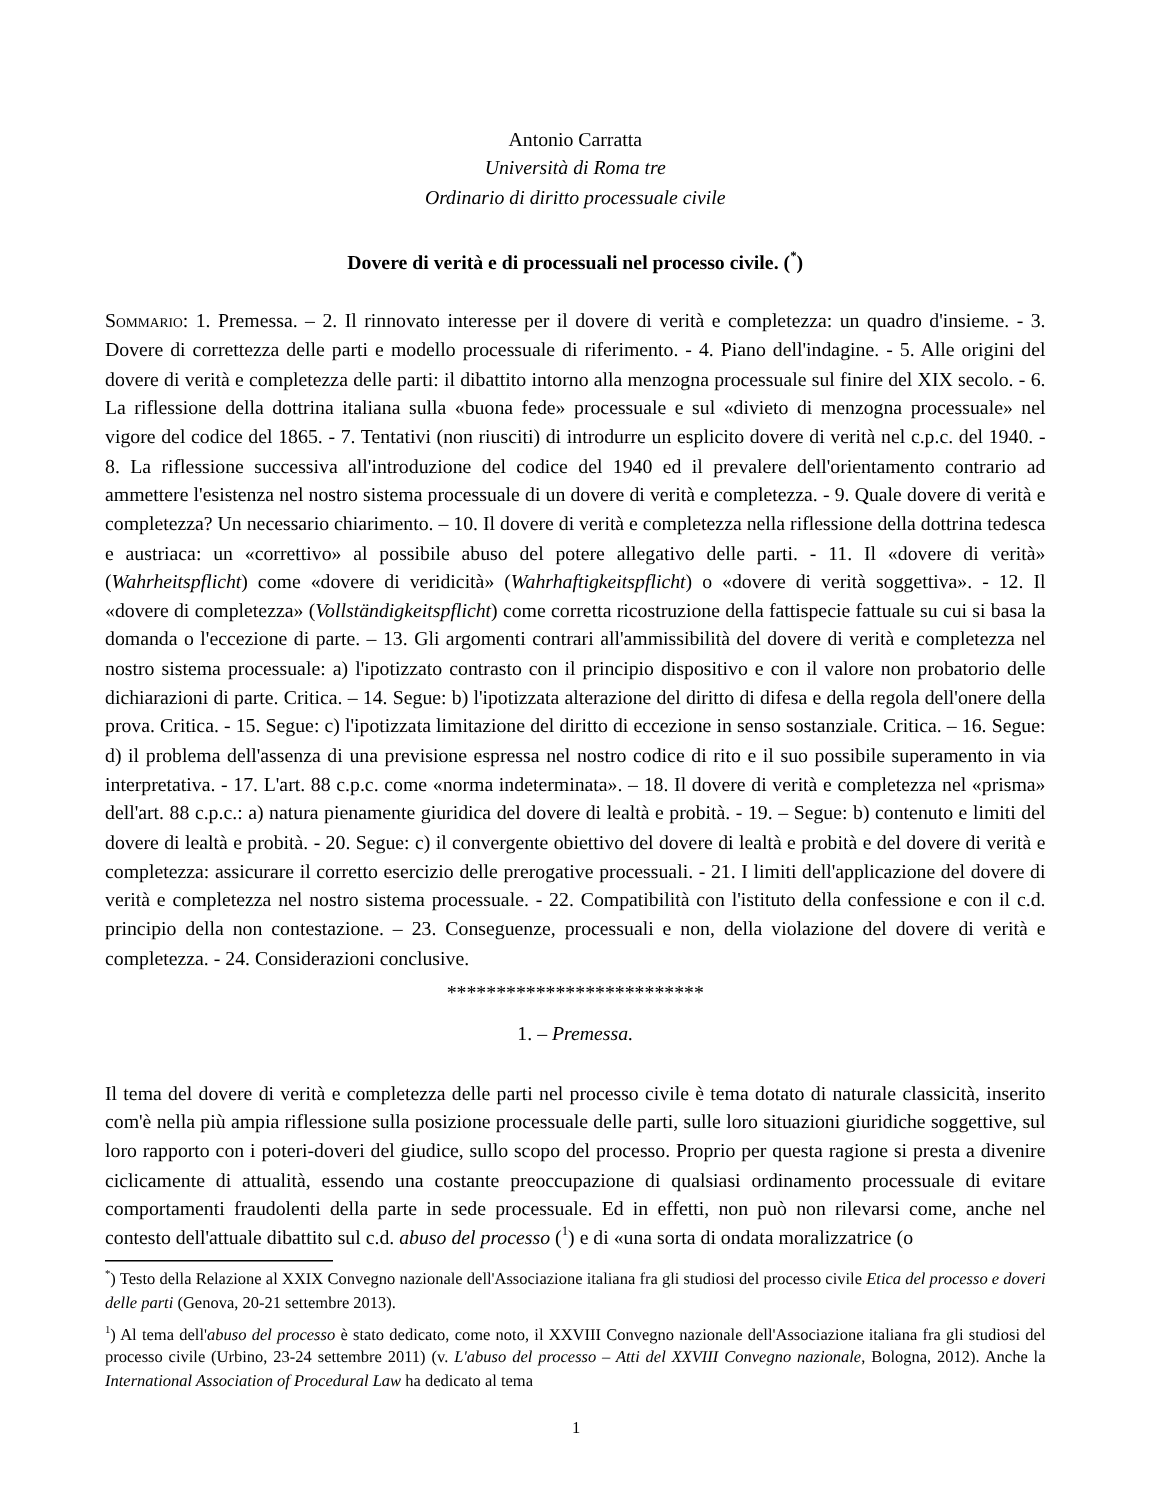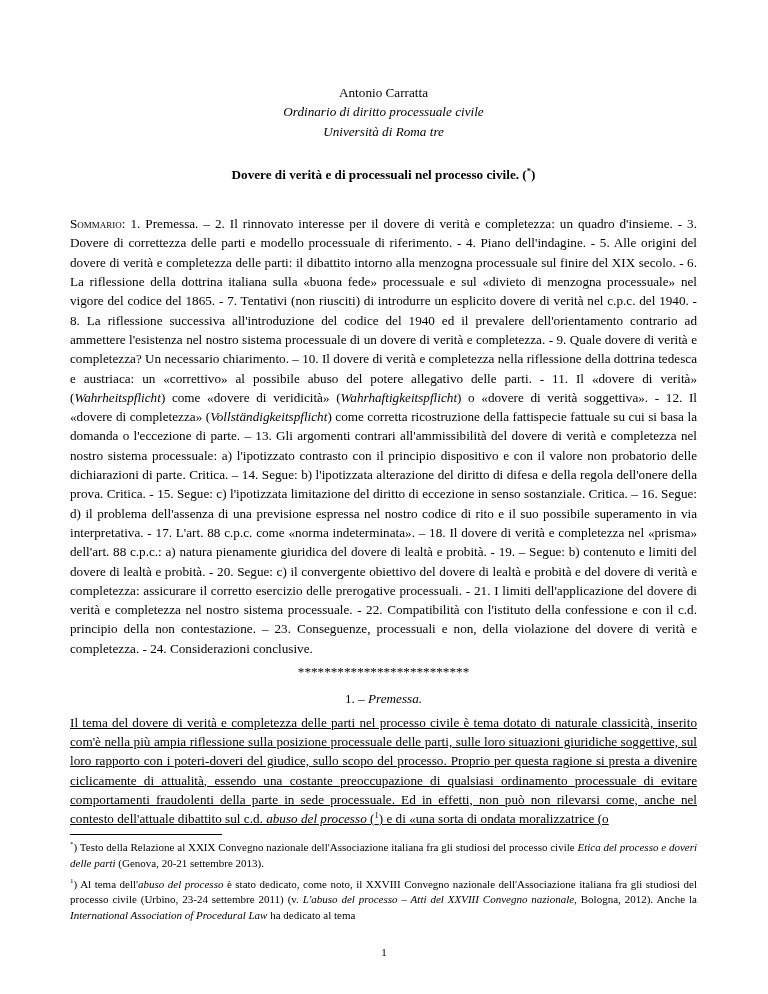--- a/index.html
+++ b/index.html
@@ -30,31 +30,30 @@
     line-height: 0;
   }
   .author-block { text-align: center; }
   .doc-title {
     text-align: center;
     font-weight: bold;
     margin-top: 24px;
   }
   .summary {
     text-align: justify;
-    margin-top: 30px;
+    margin-top: 20px;
   }
   .stars {
     text-align: center;
     margin-top: 4px;
   }
   .section-heading { margin-top: 8px; }
   .body-par {
     text-align: justify;
-    margin-top: 4px;
-    text-decoration: underline;
+    margin-top: 20px;
   }
   .fn-sep {
     width: 152px;
     height: 0;
     border-top: 1px solid #000000;
     margin-top: 6px;
     margin-bottom: 5px;
   }
   .footnote {
     font-size: 11px;
@@ -71,22 +70,22 @@
     font-size: 11px;
   }
 </style>
 </head>
 <body>
 
 <div class="page">
 
   <div class="author-block">
     <div>Antonio Carratta</div>
+    <div class="i">Università di Roma tre</div>
     <div class="i">Ordinario di diritto processuale civile</div>
-    <div class="i">Università di Roma tre</div>
   </div>
 
   <div class="doc-title"><span>Dovere di verità e di processuali nel processo civile. (</span><span class="sup">*</span><span>)</span></div>
 
   <p class="summary"><span class="sc">Sommario</span><span>: 1. Premessa. – 2. Il rinnovato interesse per il dovere di verità e completezza: un quadro d'insieme. - 3. Dovere di correttezza delle parti e modello processuale di riferimento. - 4. Piano dell'indagine. - 5. Alle origini del dovere di verità e completezza delle parti: il dibattito intorno alla menzogna processuale sul finire del XIX secolo. - 6. La riflessione della dottrina italiana sulla «buona fede» processuale e sul «divieto di menzogna processuale» nel vigore del codice del 1865. - 7. Tentativi (non riusciti) di introdurre un esplicito dovere di verità nel c.p.c. del 1940. - 8. La riflessione successiva all'introduzione del codice del 1940 ed il prevalere dell'orientamento contrario ad ammettere l'esistenza nel nostro sistema processuale di un dovere di verità e completezza.  - 9. Quale dovere di verità e completezza? Un necessario chiarimento. – 10. Il dovere di verità e completezza nella riflessione della dottrina tedesca e austriaca: un «correttivo» al possibile abuso del potere allegativo delle parti. - 11. Il «dovere di verità» (</span><span class="i">Wahrheitspflicht</span><span>) come «dovere di veridicità» (</span><span class="i">Wahrhaftigkeitspflicht</span><span>) o «dovere di verità soggettiva». - 12. Il «dovere di completezza» (</span><span class="i">Vollständigkeitspflicht</span><span>) come corretta ricostruzione della fattispecie fattuale su cui si basa la domanda o l'eccezione di parte. – 13. Gli argomenti contrari all'ammissibilità del dovere di verità e completezza nel nostro sistema processuale: a) l'ipotizzato contrasto con il principio dispositivo e con il valore non probatorio delle dichiarazioni di parte. Critica. – 14. Segue: b) l'ipotizzata alterazione del diritto di difesa e della regola dell'onere della prova. Critica. - 15. Segue: c) l'ipotizzata limitazione del diritto di eccezione in senso sostanziale. Critica. – 16. Segue: d) il problema dell'assenza di una previsione espressa nel nostro codice di rito e il suo possibile superamento in via interpretativa. - 17. L'art. 88 c.p.c. come «norma indeterminata». – 18. Il dovere di verità e completezza nel «prisma» dell'art. 88 c.p.c.: a) natura pienamente giuridica del dovere di lealtà e probità. - 19. – Segue: b) contenuto e limiti del dovere di lealtà e probità. - 20. Segue: c) il convergente obiettivo del dovere di lealtà e probità e del dovere di verità e completezza: assicurare il corretto esercizio delle prerogative processuali. - 21. I limiti dell'applicazione del dovere di verità e completezza nel nostro sistema processuale. - 22. Compatibilità con l'istituto della confessione e con il c.d. principio della non contestazione. – 23. Conseguenze, processuali e non, della violazione del dovere di verità e completezza. - 24. Considerazioni conclusive.</span></p>
 
   <div class="stars">**************************</div>
 
   <p class="section-heading"><span>1. – </span><span class="i">Premessa.</span></p>
 

